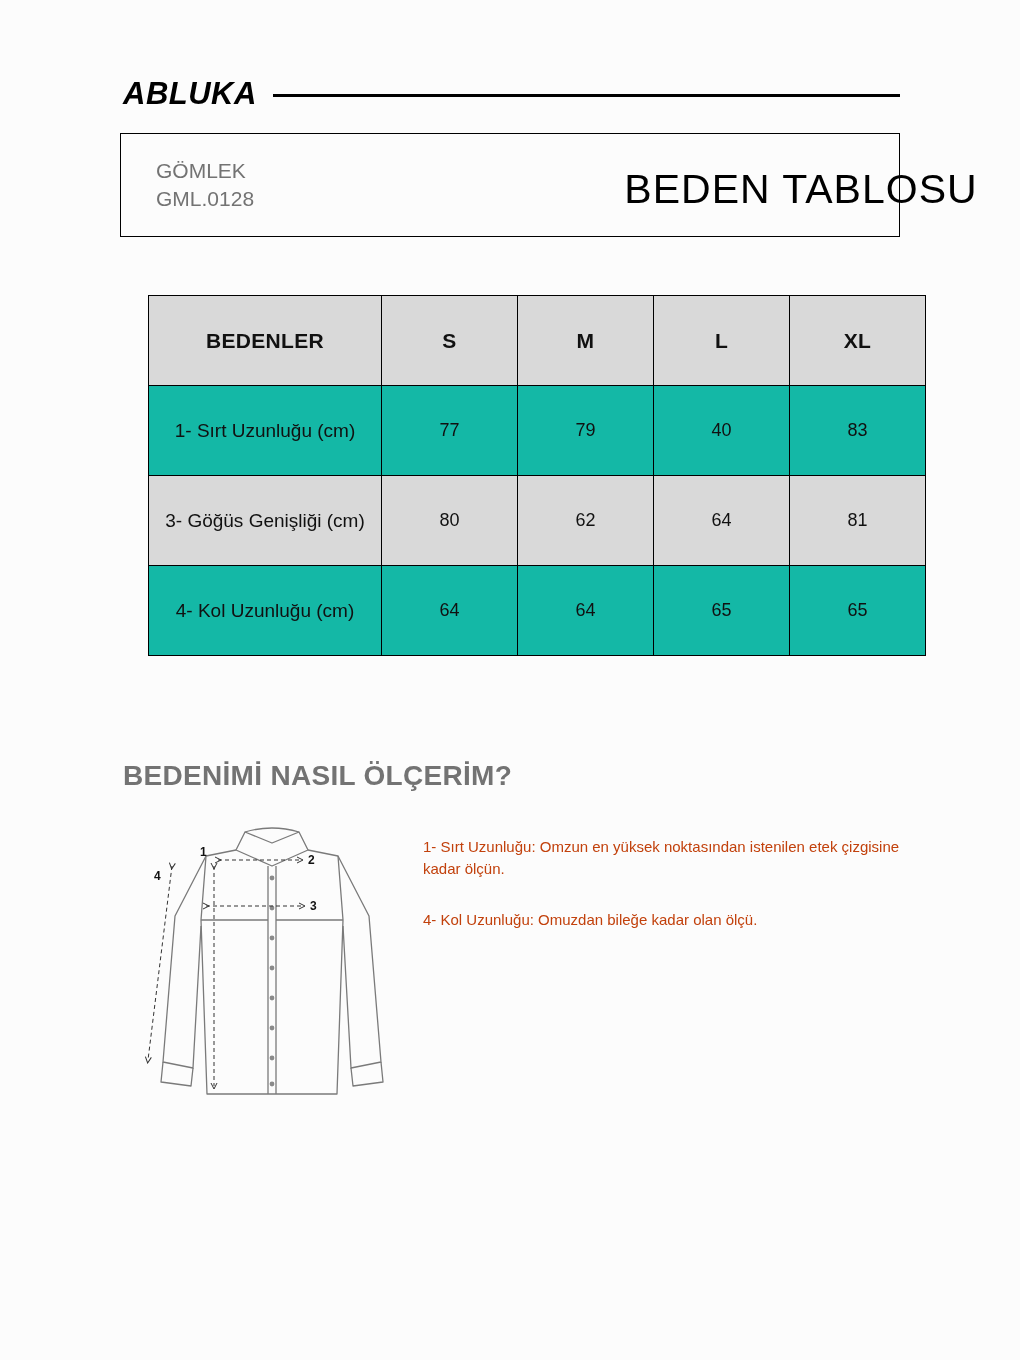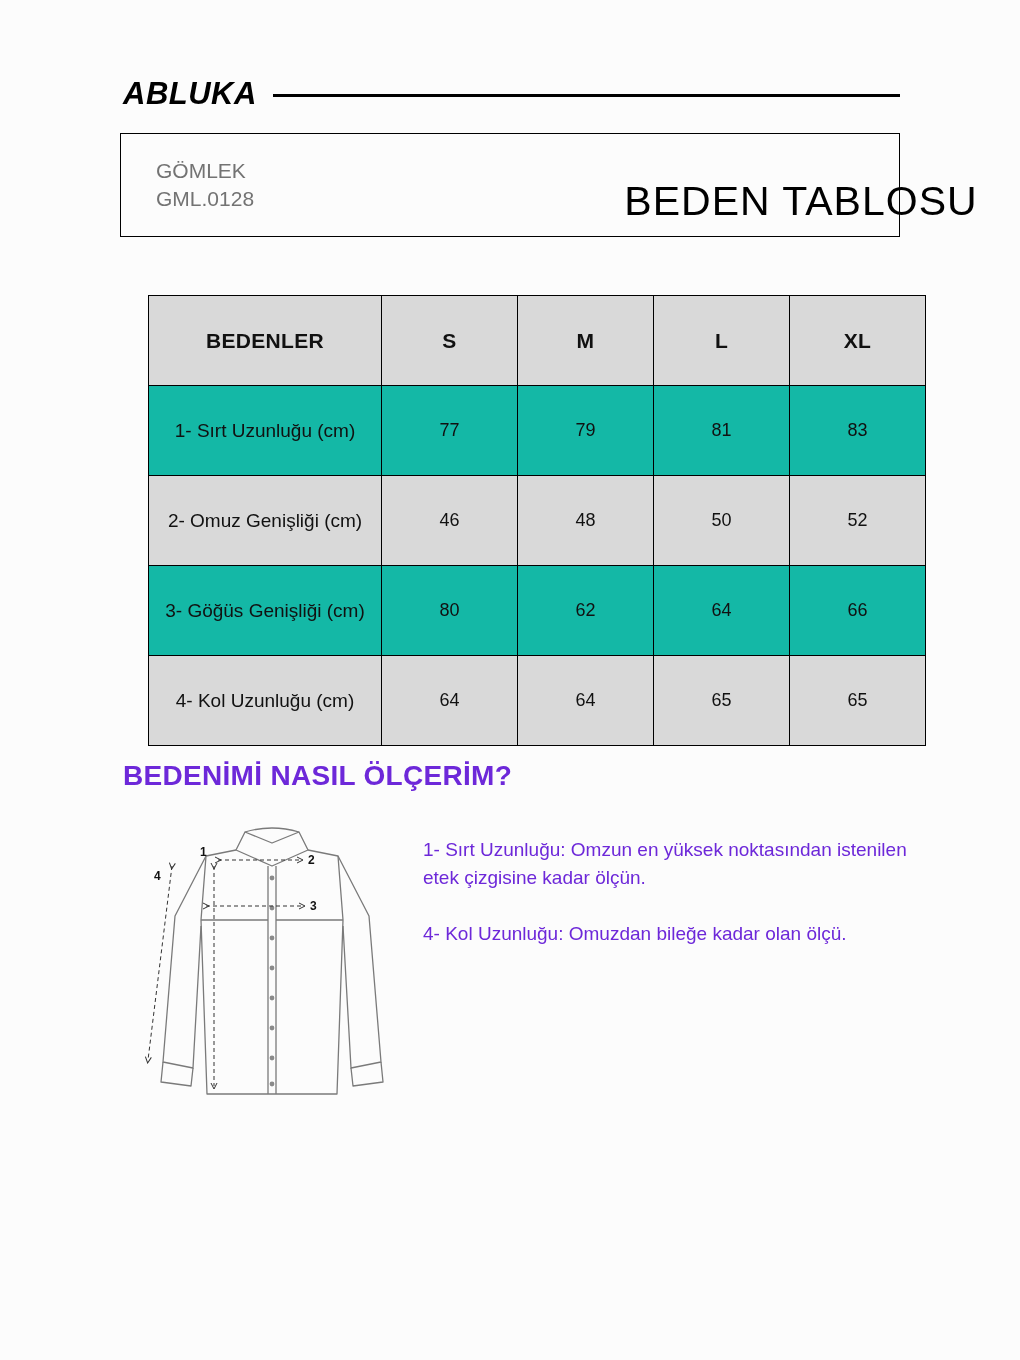--- a/index.html
+++ b/index.html
@@ -12,38 +12,38 @@
   .page { position:relative; width:1020px; height:1360px; overflow:hidden;padding-left:44px; }
 
   
   .brand-row { position:absolute; left:123px; top:76px; width:777px; display:flex; align-items:center; gap:16px; }
   .logo { font-size:31px; font-weight:900; font-style:italic; letter-spacing:0.5px; color:#000; white-space:nowrap; }
   .rule { flex:1; height:3px; background:#000; margin-top:3px; }
 
   
   .info-box { position:absolute; left:120px; top:133px; width:780px; height:104px; border:1.5px solid #000; background:#fcfcfc; }
   .product-meta { position:absolute; left:35px; top:50%; transform:translateY(-50%); font-size:21px; line-height:1.35; color:#737373; }
-  .chart-title { position:absolute; left:480px; top:16px; width:400px; height:100%; display:flex; align-items:center; justify-content:center; font-size:41px; font-weight:400; letter-spacing:1px; color:#000; }
+  .chart-title { position:absolute; left:480px; top:4px; width:400px; height:100%; display:flex; align-items:center; justify-content:center; font-size:41px; font-weight:400; letter-spacing:1px; color:#000; }
 
   
   table.size-table { position:absolute; left:148px; top:295px; width:777px; border-collapse:collapse; table-layout:fixed; }
   .size-table col.c-label { width:233px; }
   .size-table col.c-size { width:136px; }
   .size-table th, .size-table td { border:1.5px solid #000; height:90px; text-align:center; vertical-align:middle; background:#14b8a6; }
   .size-table thead th { background:#d9d9d9; font-size:21px; font-weight:700; letter-spacing:0.3px;margin-top:48px; }
   .size-table tbody tr:nth-child(even) td { background:#d9d9d9; }
   .size-table td.row-label { font-size:19px; font-weight:400; }
   .size-table td.val { font-size:18px; font-weight:400; }
 
   
-  .section-title { position:absolute; left:123px; top:760px; font-size:28px; font-weight:800; letter-spacing:0.3px; color:#6d28d9; }
+  .section-title { position:absolute; left:123px; top:760px; font-size:28px; font-weight:800; letter-spacing:0.3px; color:#737373; }
 
   .diagram-wrap { position:absolute; left:122px; top:822px; width:300px; height:300px; }
   .instructions { position:absolute; left:423px; top:836px; width:495px; }
-  .instructions p { font-size:19px; line-height:1.45; margin-bottom:29px; color:#6d28d9; }
+  .instructions p { font-size:15px; line-height:1.45; margin-bottom:29px; color:#c2410c; }
 
   svg text { font-family:"Liberation Sans","DejaVu Sans",sans-serif; }
 </style>
 </head>
 <body>
 
 <div class="page">
 
   <div class="brand-row">
     <div class="logo">ABLUKA</div>
@@ -73,36 +73,29 @@
         <th>M</th>
         <th>L</th>
         <th>XL</th>
       </tr>
     </thead>
     <tbody>
       <tr>
         <td class="row-label">1- Sırt Uzunluğu (cm)</td>
         <td class="val">77</td>
         <td class="val">79</td>
-        <td class="val">81</td>
+        <td class="val">40</td>
         <td class="val">83</td>
-      </tr>
-      <tr>
-        <td class="row-label">2- Omuz Genişliği (cm)</td>
-        <td class="val">46</td>
-        <td class="val">48</td>
-        <td class="val">50</td>
-        <td class="val">52</td>
       </tr>
       <tr>
         <td class="row-label">3- Göğüs Genişliği (cm)</td>
         <td class="val">80</td>
         <td class="val">62</td>
         <td class="val">64</td>
-        <td class="val">66</td>
+        <td class="val">81</td>
       </tr>
       <tr>
         <td class="row-label">4- Kol Uzunluğu (cm)</td>
         <td class="val">64</td>
         <td class="val">64</td>
         <td class="val">65</td>
         <td class="val">65</td>
       </tr>
     </tbody>
   </table>

